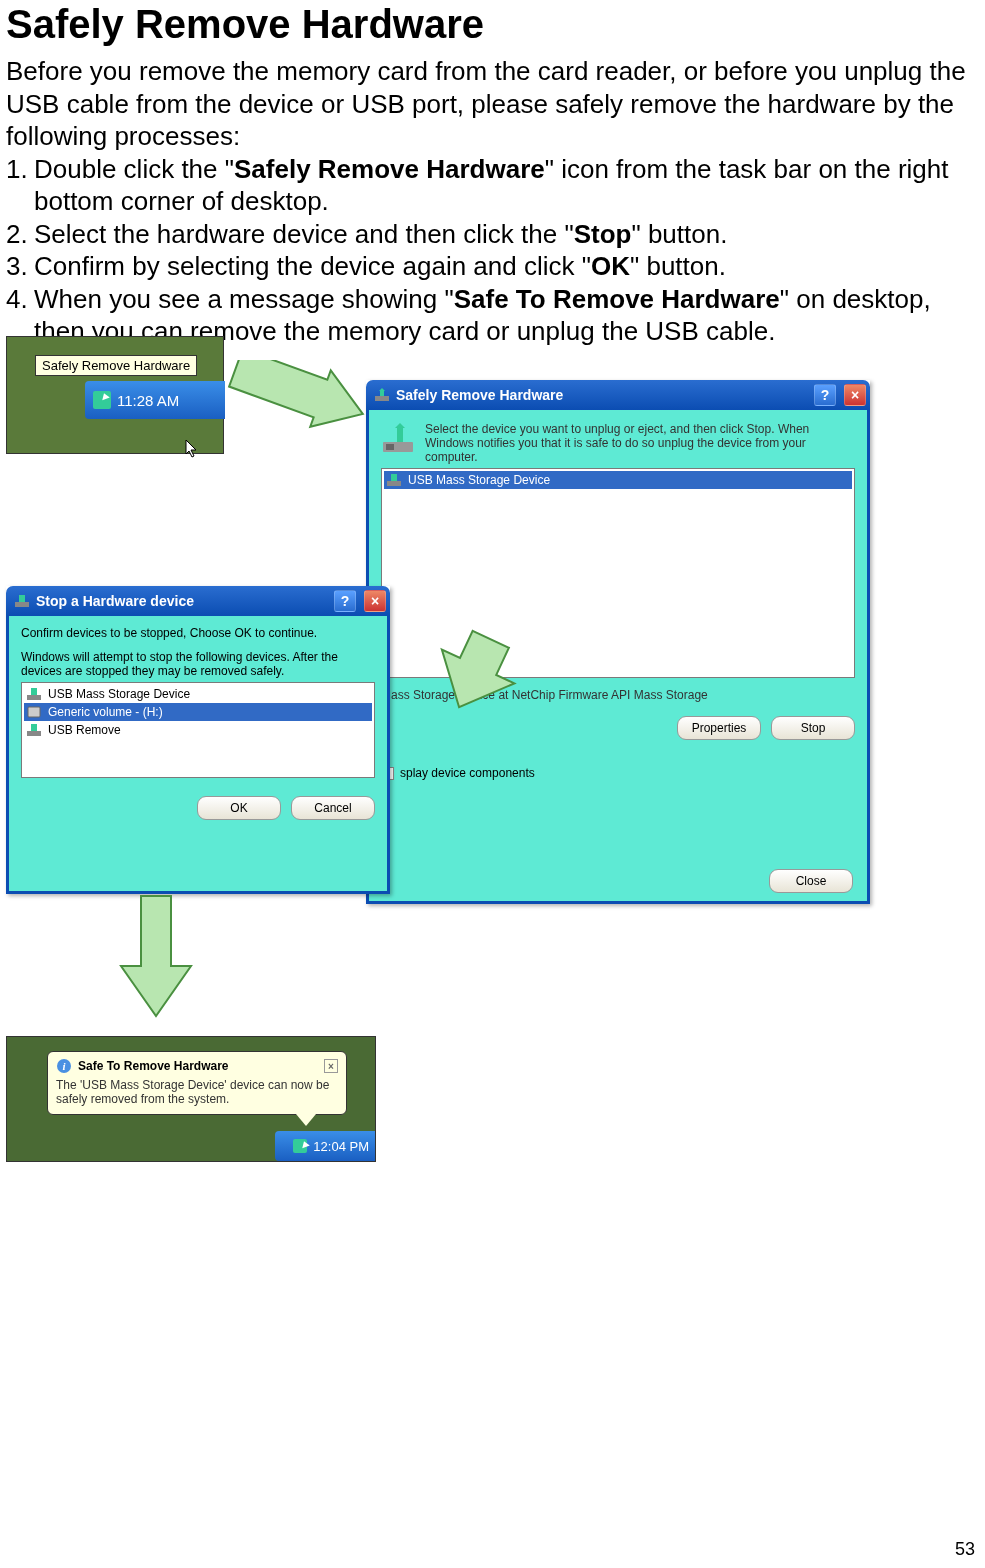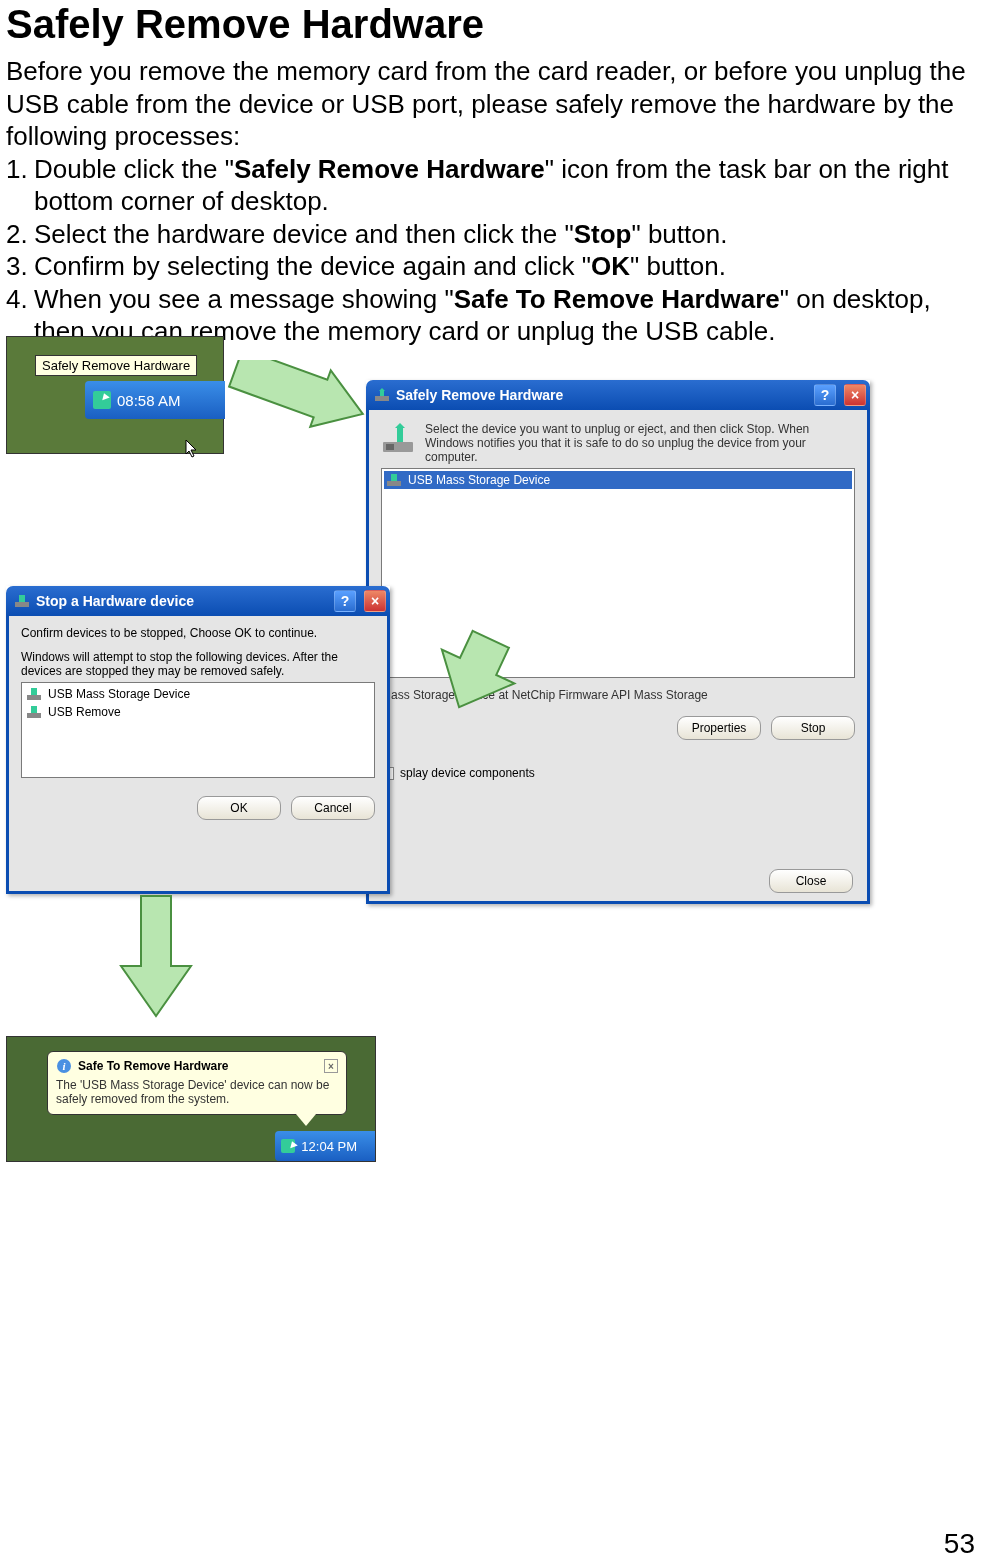--- a/index.html
+++ b/index.html
@@ -125,21 +125,21 @@
     border-radius: 3px;
     display: inline-flex;
     align-items: center; justify-content: center;
     margin-left: 2px;
     font-weight: bold;
     color: #fff;
   }
   .tb-help { background: linear-gradient(#5aa0ff,#2a6dd0); border:1px solid #fff3; }
   .tb-close { background: linear-gradient(#e86,#c33); border:1px solid #fff3; }
   .dlg-body {
-    background: #e5e5e5;
+    background: #5eead4;
     border-left: 3px solid #0b4db2;
     border-right: 3px solid #0b4db2;
     border-bottom: 3px solid #0b4db2;
     height: calc(100% - 30px);
     padding: 12px;
     position: relative;
   }
   .dlg-desc {
     display: flex;
     gap: 10px;
@@ -261,38 +261,38 @@
     display:flex;align-items:center;justify-content:center;
     color:#666;
   }
   .tray2 {
     position: absolute;
     bottom: 0; right: 0;
     height: 30px; width: 100px;
     background: linear-gradient(#3a8ee8,#1a5fc2);
     color:#fff;
     display:flex;align-items:center;justify-content:flex-end;
-    padding-right:18px;
+    padding-right:6px;
     font-family: Tahoma, sans-serif;
     font-size: 13px;
     gap:6px;
     border-radius: 4px 0 0 4px;
   }
 
   
   .arrow {
     position:absolute;
     z-index:20;
   }
 
   .page-num {
     position: absolute;
     right: 10px;
     bottom: 8px;
-    font-size: 28px;
+    font-size: 18px;
   }
 </style>
 </head>
 <body>
 
 <h1 class="page-title">Safely Remove Hardware</h1>
 <p class="intro">Before you remove the memory card from the card reader, or before you unplug the USB cable from the device or USB port, please safely remove the hardware by the following processes:</p>
 
 <div class="steps">
   <div class="step">
@@ -315,21 +315,21 @@
 
 <div class="figure-area">
 
   <div class="fig-taskbar">
     <div class="tooltip-balloon">Safely Remove Hardware</div>
     <div class="tray">
       <span class="tray-icon"></span>
       <svg class="cursor" viewBox="0 0 14 20">
           <path d="M1 1 L1 15 L4 12 L7 18 L9 17 L6 11 L11 11 Z" fill="#fff" stroke="#000"></path>
         </svg>
-      <span>08:58 AM</span>
+      <span>11:28 AM</span>
     </div>
   </div>
 
   <div class="fig-dialog">
     <div class="titlebar">
       <svg class="hw-icon" viewBox="0 0 16 16">
           <rect x="1" y="9" width="14" height="5" fill="#888"></rect>
           <path d="M5 4 L11 4 L8 1 Z" fill="#3c9"></path>
           <rect x="6" y="4" width="4" height="5" fill="#3c9"></rect>
         </svg>
@@ -387,20 +387,26 @@
       <div>Confirm devices to be stopped, Choose OK to continue.</div>
       <div style="margin-top:10px">Windows will attempt to stop the following devices. After the devices are stopped they may be removed safely.</div>
       <div class="listbox">
         <div class="list-item">
           <svg class="hw-icon" viewBox="0 0 16 16">
               <rect x="1" y="9" width="14" height="5" fill="#888"></rect>
               <rect x="5" y="2" width="6" height="7" fill="#3c9"></rect>
             </svg>
           <span>USB Mass Storage Device</span>
         </div>
+        <div class="list-item selected">
+          <svg class="hw-icon" viewBox="0 0 16 16">
+              <rect x="2" y="3" width="12" height="10" rx="1" fill="#ccc" stroke="#666"></rect>
+            </svg>
+          <span>Generic volume - (H:)</span>
+        </div>
         <div class="list-item">
           <svg class="hw-icon" viewBox="0 0 16 16">
               <rect x="1" y="9" width="14" height="5" fill="#888"></rect>
               <rect x="5" y="2" width="6" height="7" fill="#3c9"></rect>
             </svg>
           <span>USB Remove</span>
         </div>
       </div>
       <div class="dlg-btnrow" style="margin-top:18px">
         <button class="xp-btn">OK</button>

